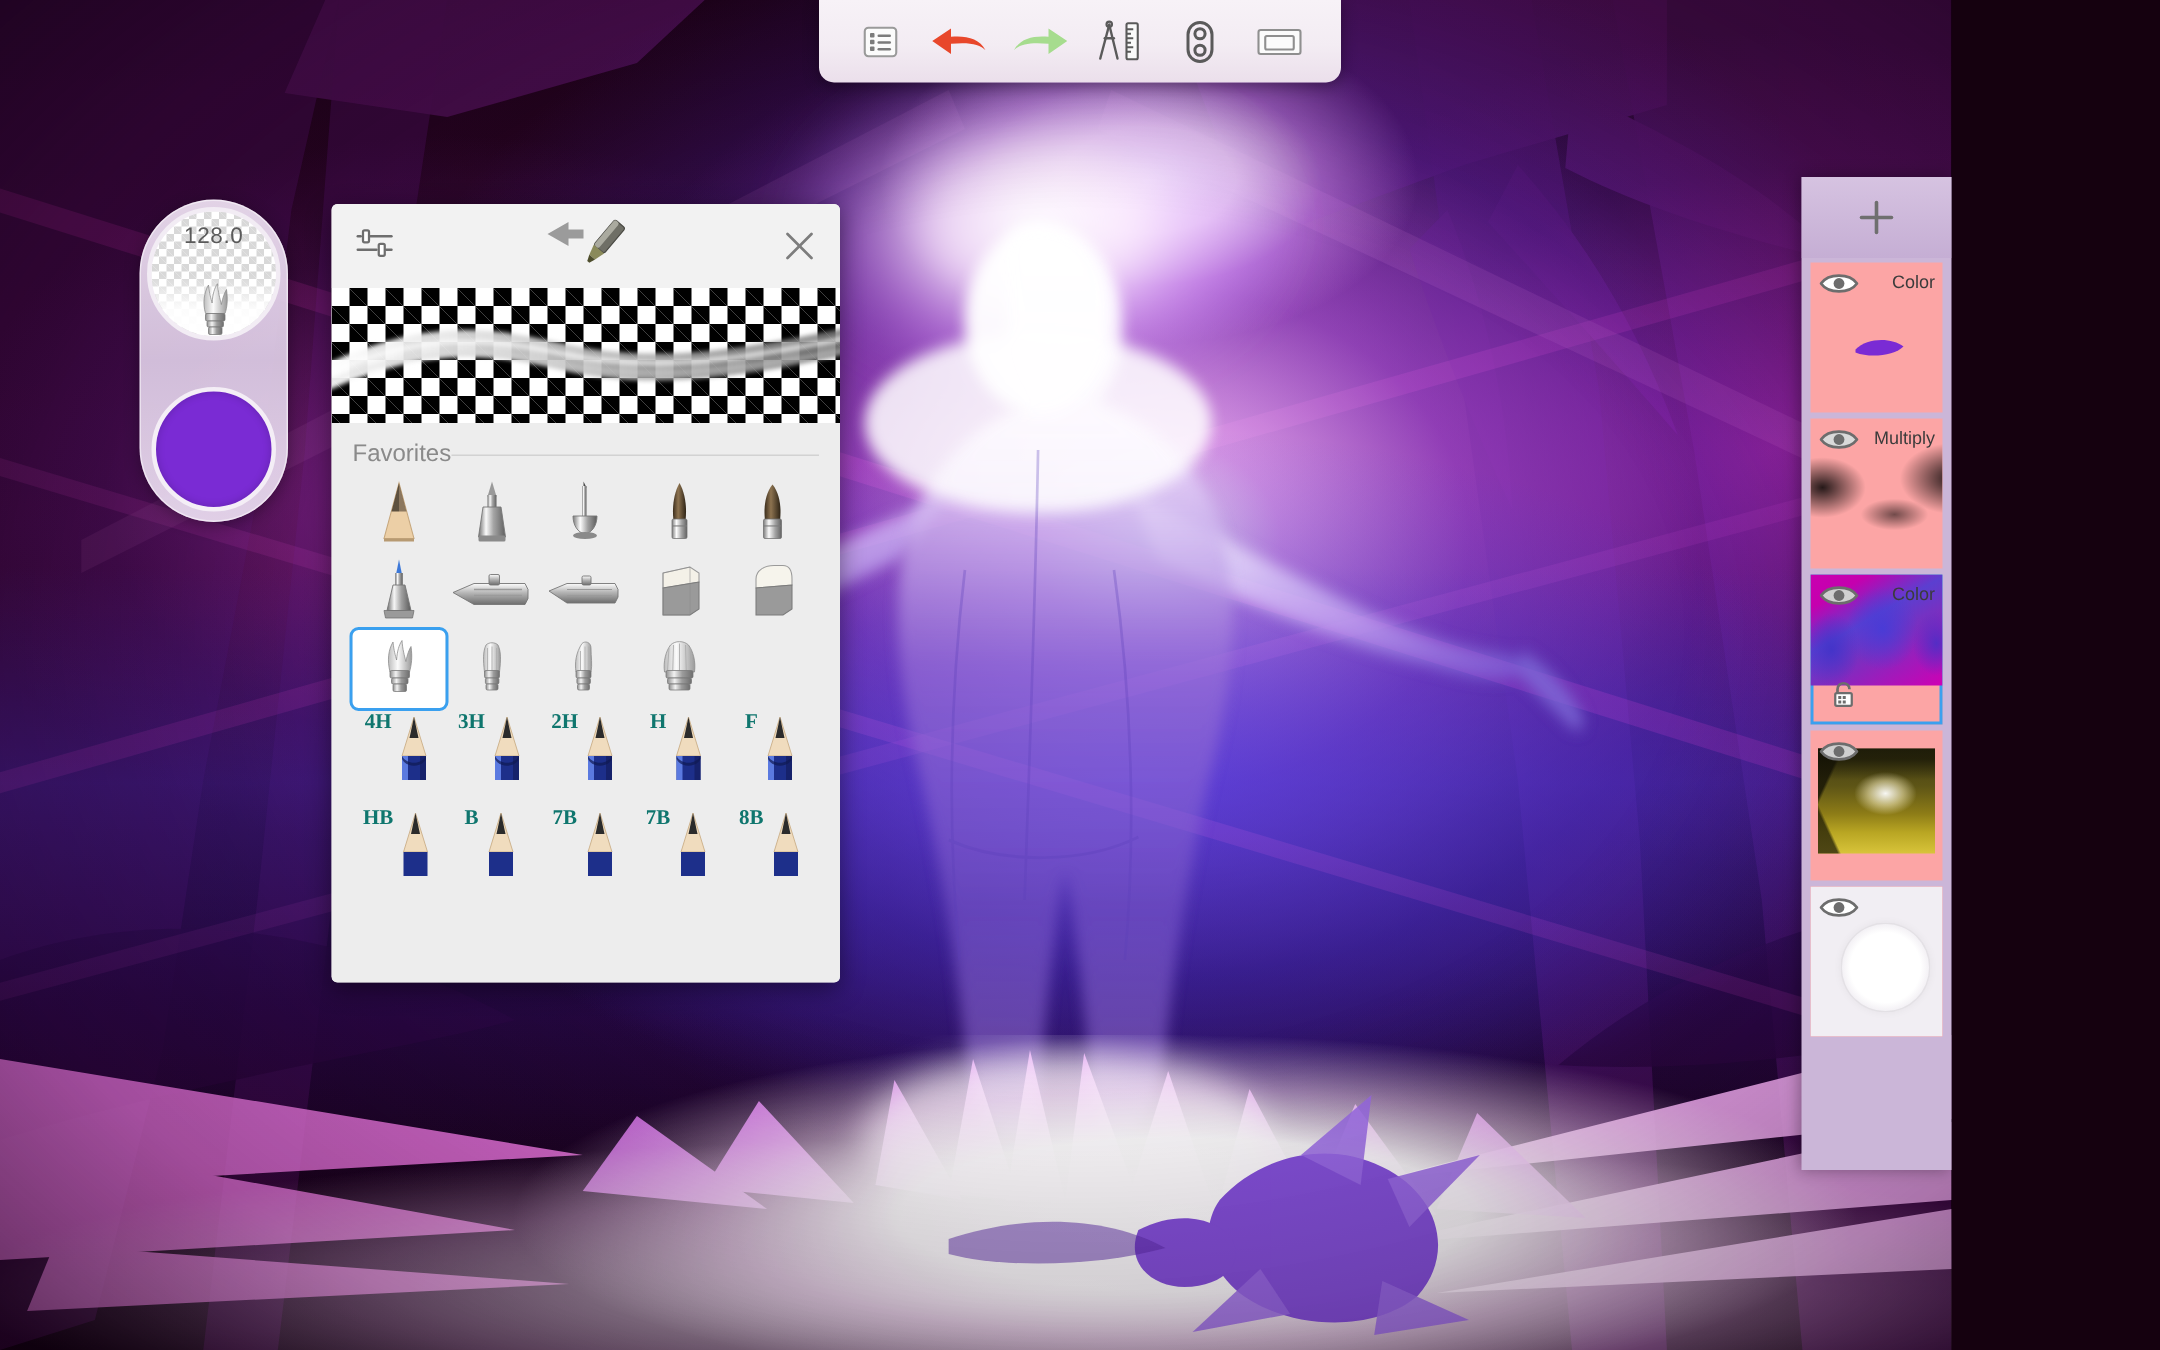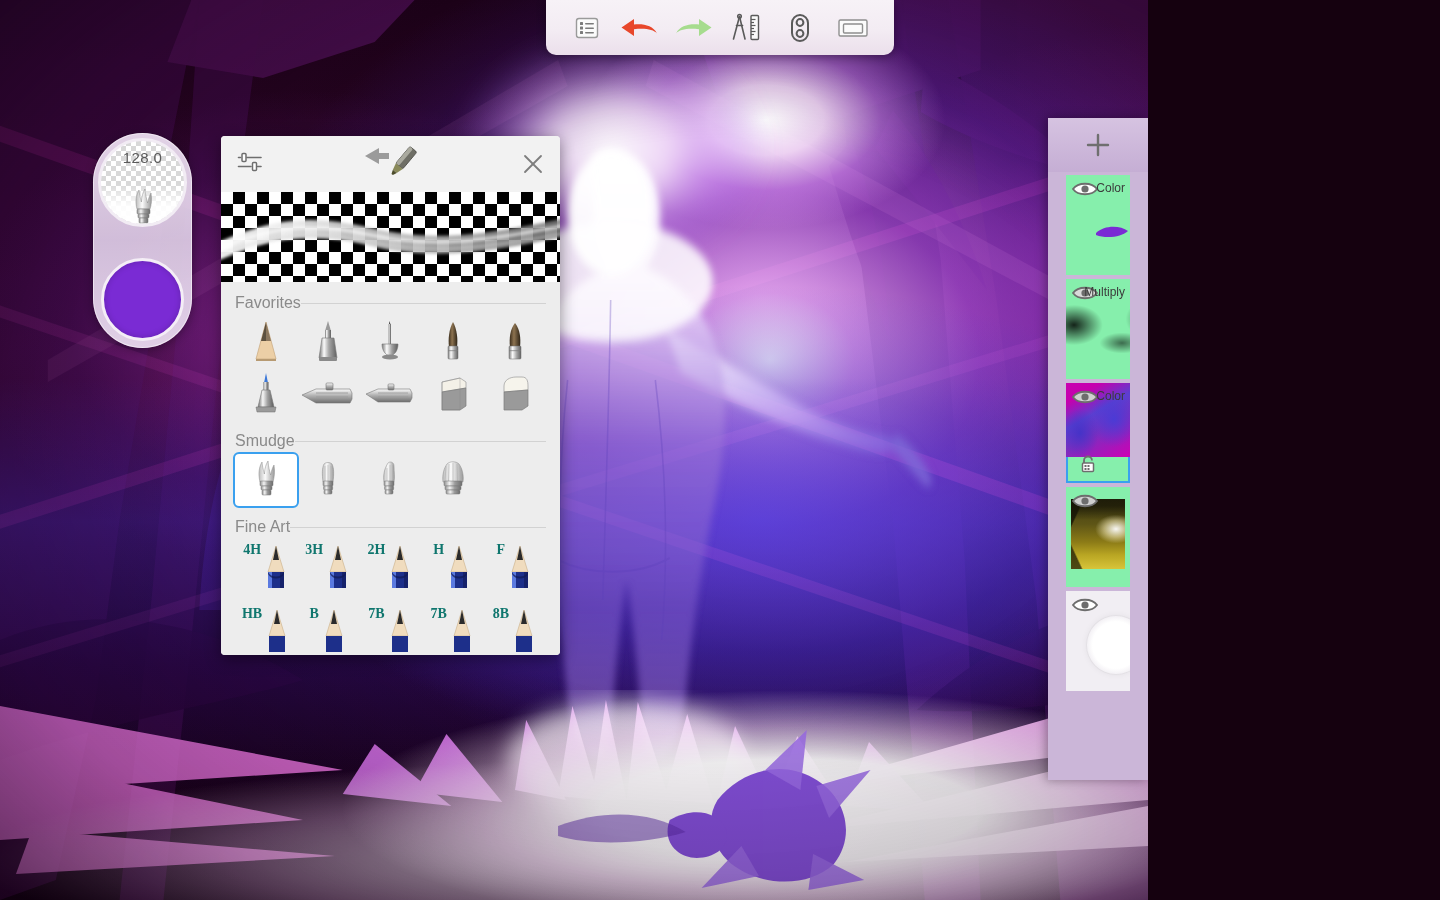--- a/index.html
+++ b/index.html
@@ -3,21 +3,21 @@
 <meta charset="utf-8">
 <style>
   * { box-sizing: border-box; margin: 0; padding: 0; }
   html, body {
     width: 1440px; height: 900px;
     overflow: hidden;
     font-family: "Liberation Sans", sans-serif;
     background: #15010f;
   }
 
-  #app { position: relative; width: 1148px; height: 900px; overflow: hidden; }
+  #app { position: relative; width: 1301px; height: 900px; overflow: hidden; }
 
   
   #canvas-art {
     position: absolute; inset: 0;
     background: #1b0216;
     overflow: hidden;
   }
   .art-layer { position: absolute; inset: 0; }
 
   
@@ -192,22 +192,22 @@
     overflow: hidden;
   }
   #layer-add-btn {
     height: 54px; flex: 0 0 54px;
     background: linear-gradient(180deg,#d6c3e1 0%, #c5aed4 100%);
     display:flex; align-items:center; justify-content:center;
     cursor: pointer;
   }
   #layers-list { flex: 1 1 auto; overflow: hidden; display:flex; flex-direction:column; gap:4px; padding: 3px 0 0 0;}
   .layer-item {
-    position: relative; flex: 0 0 100px; margin: 0 18px;
-    background: #86efac;
+    position: relative; flex: 0 0 100px; margin: 0 6px;
+    background: #fca5a5;
     overflow: hidden; cursor: pointer;
   }
   .layer-item.selected { outline: 2px solid #3aa0ef; outline-offset: -2px; }
   .layer-thumb { position:absolute; inset:0; }
   .layer-eye { position: absolute; left: 6px; top: 6px; z-index: 4; cursor:pointer; }
   .layer-name {
     position: absolute; right: 5px; top: 6px; z-index: 4;
     font-size: 12px; color: #3b3b3b; font-family:"Liberation Sans", sans-serif;
     white-space: nowrap;
   }
@@ -718,24 +718,20 @@
           <div class="bp-cell">
             <svg width="34" height="40" viewBox="0 0 34 40">
               <path d="M6,12 C6,6 12,3 18,3 L24,3 C29,3 30,7 30,12 L30,16 L6,18 Z" fill="#f6f4ec" stroke="#9a9a9a" stroke-width=".7"></path>
               <path d="M6,18 L30,16 L30,32 L24,36 L6,36 Z" fill="#9a9a9a" stroke="#7b7b7b" stroke-width=".7"></path>
             </svg>
           </div>
         </div>
       </div>
 
       <div class="bp-section">
-        <div class="bp-section-head">
-          <span class="bp-section-title">Smudge</span>
-          <span class="bp-section-rule"></span>
-        </div>
         <div class="bp-grid">
 
           <div class="bp-cell selected">
             <svg width="30" height="40" viewBox="0 0 30 40">
               <path d="M9,22 C7,14 8,7 11,2 C11.6,8 12.6,11 13.4,14 C13.8,8 15,4 17,1 C17.4,7 18.6,11 19.6,15 C20.6,10 21.8,7 23,5 C24,12 23.4,17 22,22 Z" fill="url(#brg)" stroke="#8a8a8a" stroke-width=".5"></path>
               <rect x="9" y="21" width="13" height="5" rx="1" fill="url(#metg)" stroke="#777" stroke-width=".5"></rect>
               <rect x="10" y="26" width="11" height="4" rx="1" fill="url(#metg)" stroke="#777" stroke-width=".5"></rect>
               <rect x="11" y="30" width="9" height="5" rx="1" fill="url(#metg)" stroke="#777" stroke-width=".5"></rect>
             </svg>
           </div>
@@ -782,24 +778,20 @@
               <rect x="8" y="26" width="16" height="4" rx="1" fill="url(#metg)" stroke="#777" stroke-width=".5"></rect>
               <rect x="9" y="30" width="14" height="4" rx="1" fill="url(#metg)" stroke="#777" stroke-width=".5"></rect>
             </svg>
           </div>
 
           <div class="bp-cell"></div>
         </div>
       </div>
 
       <div class="bp-section">
-        <div class="bp-section-head">
-          <span class="bp-section-title">Fine Art</span>
-          <span class="bp-section-rule"></span>
-        </div>
 
         <div class="bp-grid">
           <div class="pencil-cell">
             <span class="pencil-label">4H</span>
             <svg width="26" height="56" viewBox="0 0 26 56">
               <path d="M13,2 L21,28 L5,28 Z" fill="#f0dcbe" stroke="#c9ae87" stroke-width=".6"></path>
               <path d="M13,2 L16,16 L10,16 Z" fill="#2b2b2b"></path>
               <path d="M5,28 L21,28 L21,44 L5,44 Z" fill="#1d2f8a"></path>
               <path d="M5,28 L9,28 L9,44 L5,44 Z" fill="#5b7ae0"></path>
               <path d="M17,28 L21,28 L21,44 L17,44 Z" fill="#16226b"></path>

